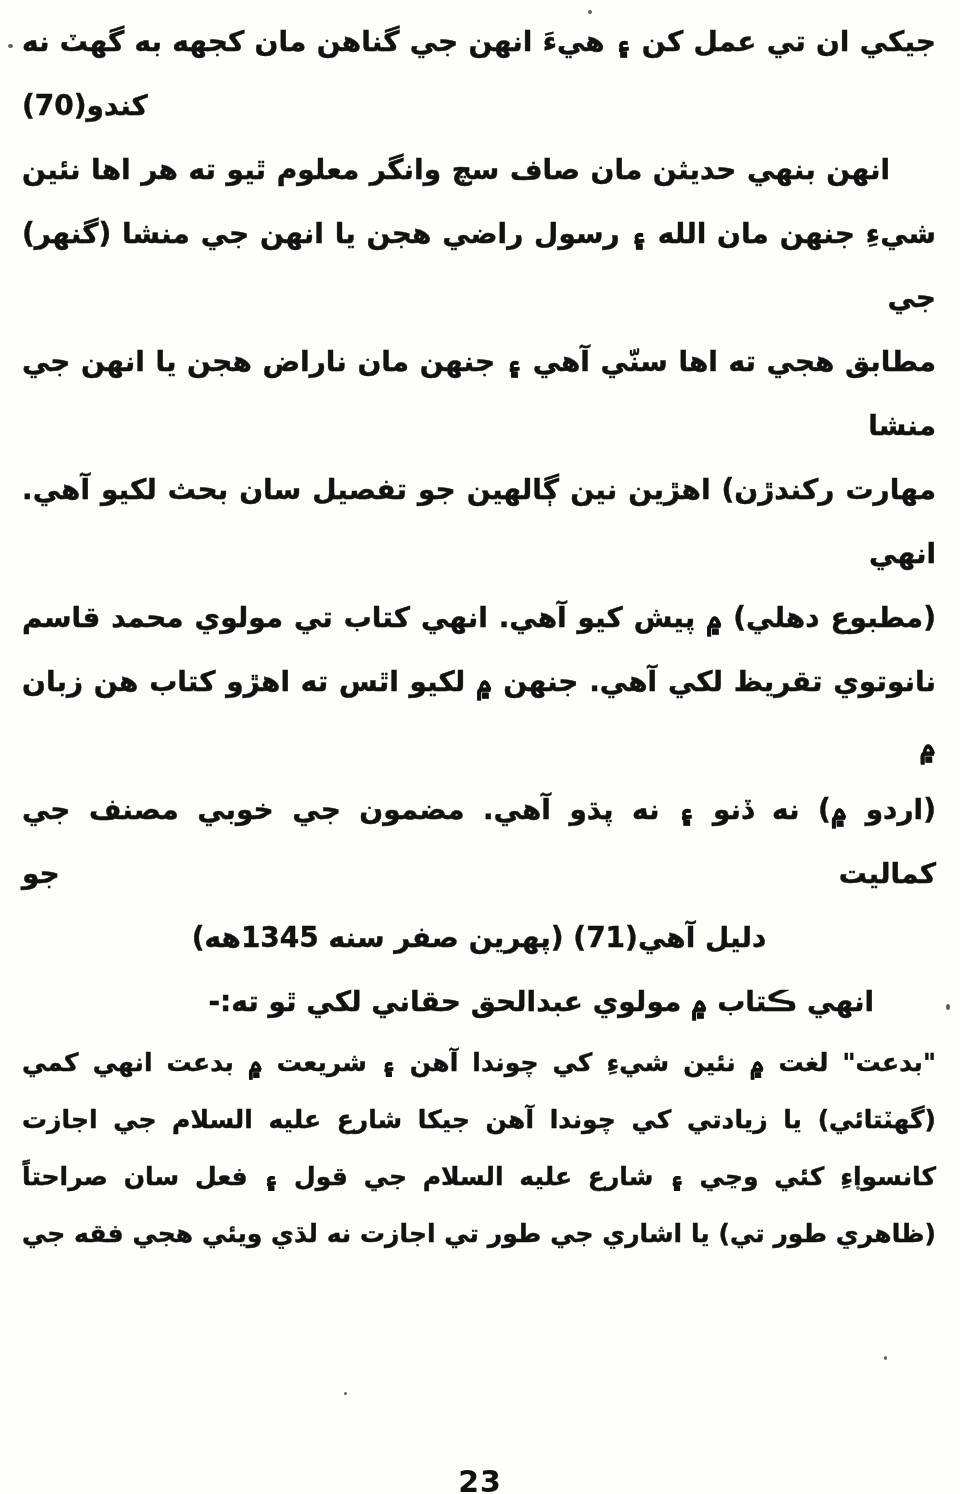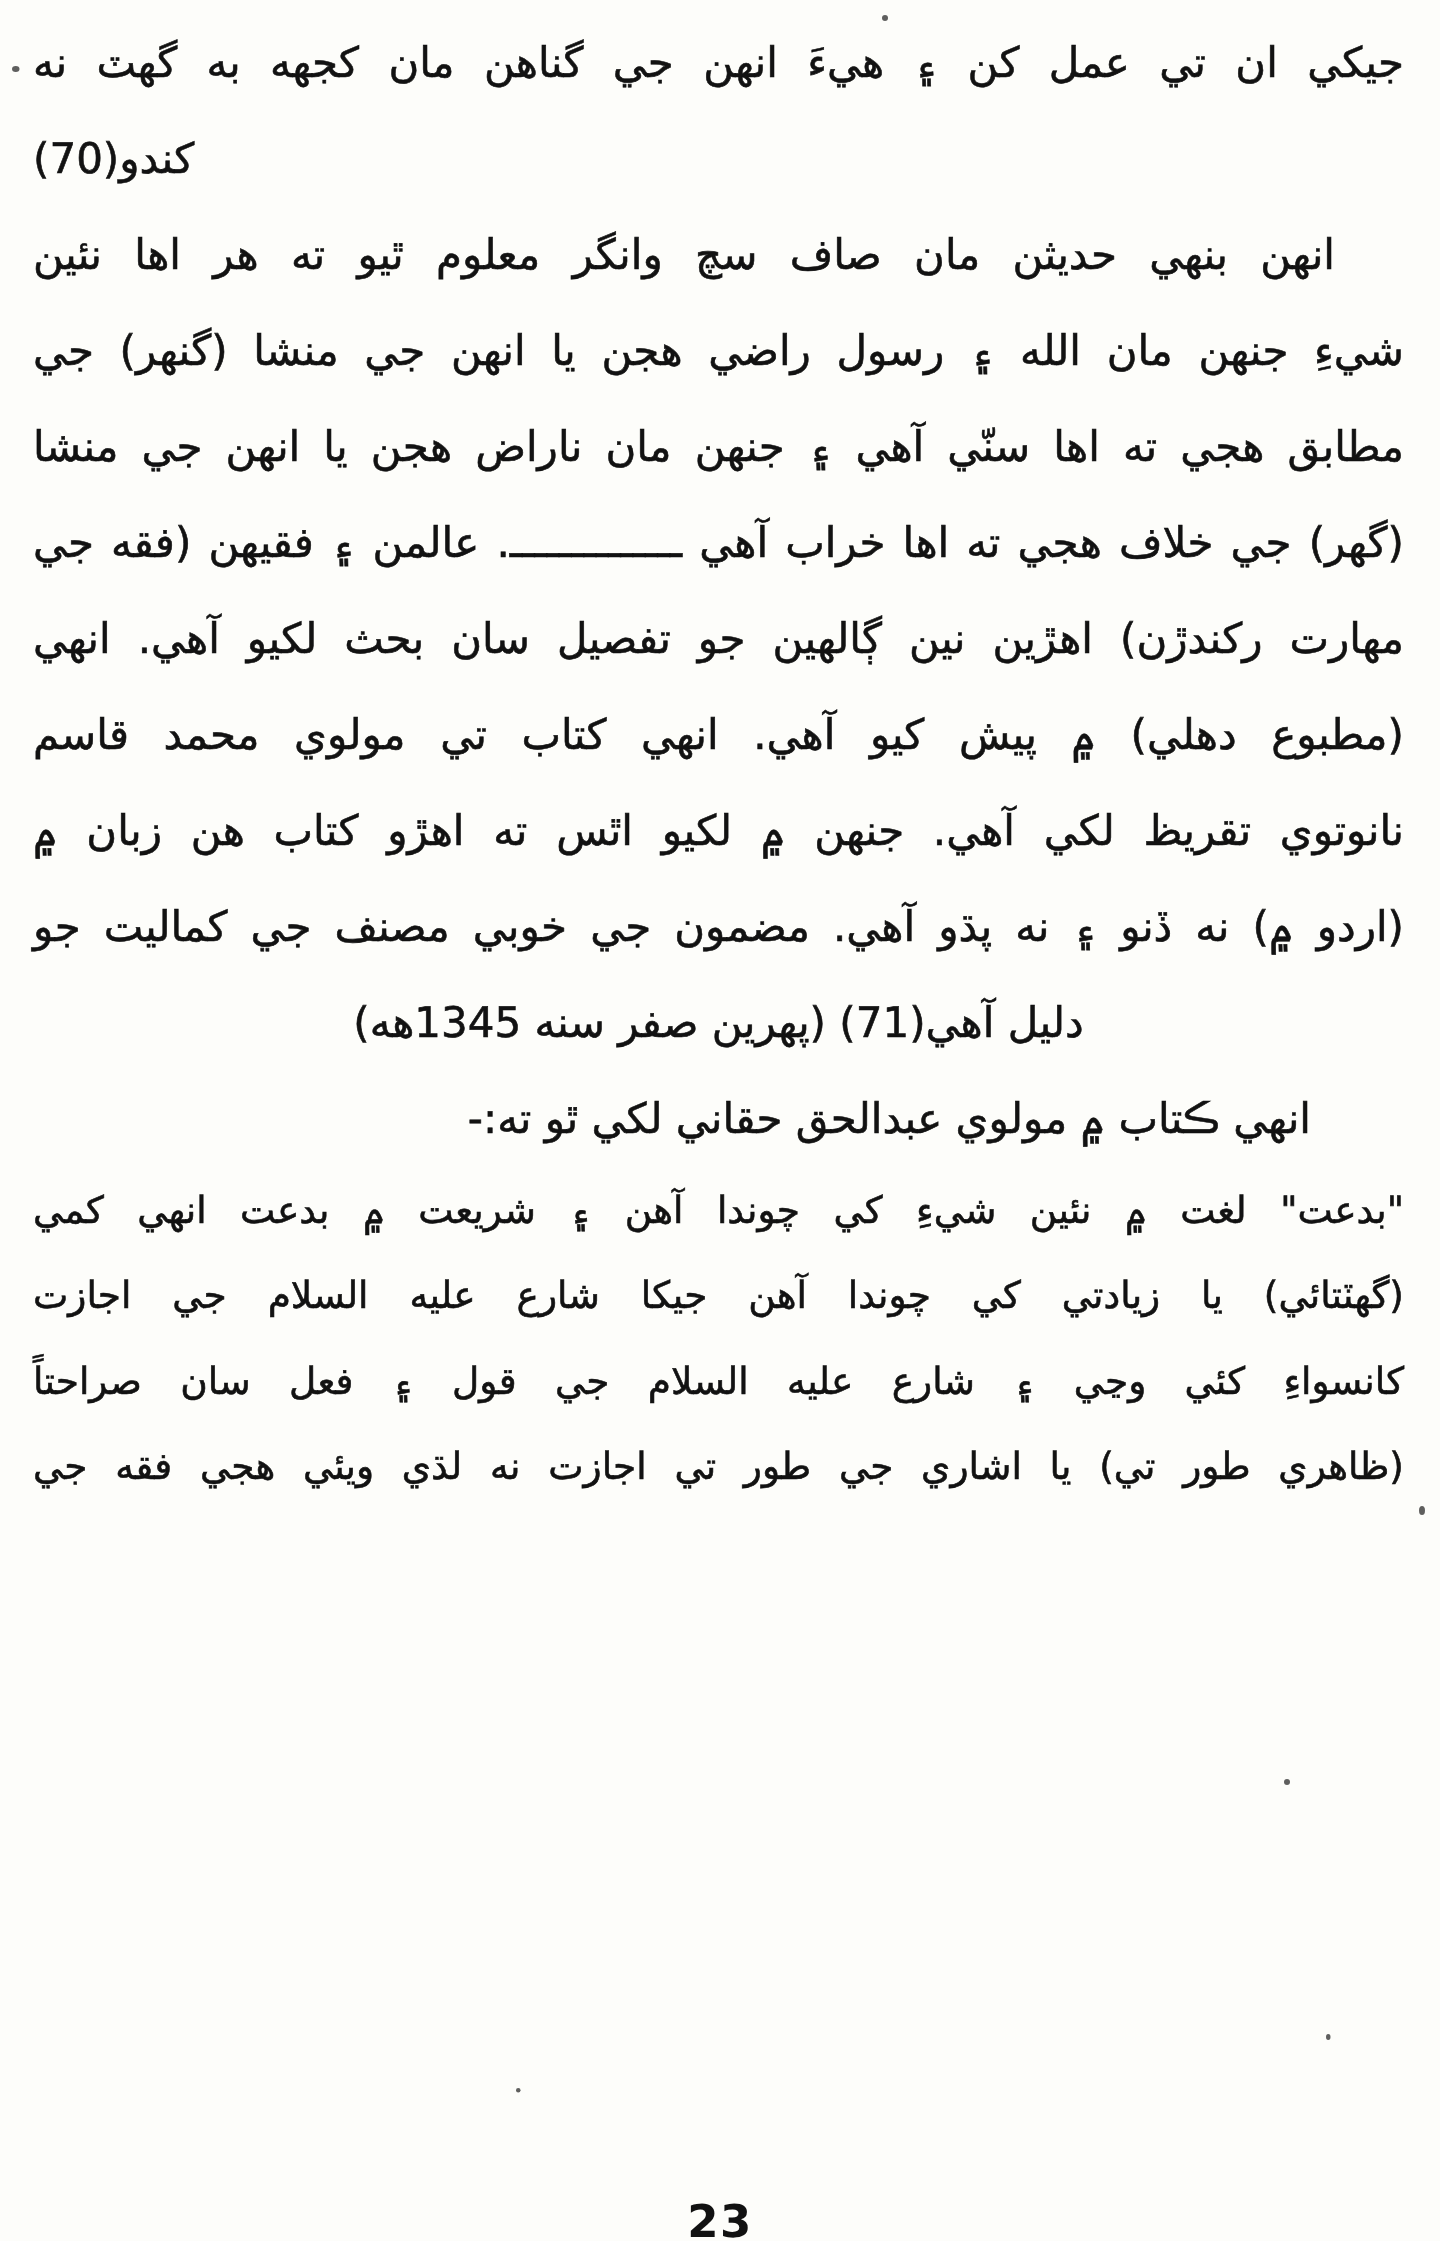--- a/index.html
+++ b/index.html
@@ -21,21 +21,21 @@
     position: absolute;
     top: 10px;
     right: 24px;
     left: 22px;
     direction: rtl;
   }
   .para { margin: 0; }
   .line {
     direction: rtl;
     unicode-bidi: plaintext;
-    font-weight: normal;
+    font-weight: bold;
     font-size: 28px;
     line-height: 64px;
     text-align: justify;
     text-align-last: justify;
     white-space: normal;
     letter-spacing: 0px;
     -webkit-text-stroke: 0.4px #121212;
   }
   
   .line.flush-left {
@@ -84,21 +84,20 @@
 
     <div class="para">
       <div class="line">جيكي ان تي عمل كن ۽ هيءَ انهن جي گناهن مان كجهه به گهٽ نه</div>
       <div class="line flush-left">كندو(70)</div>
     </div>
 
     <div class="para">
       <div class="line lead-indent">انهن بنهي حديثن مان صاف سچ وانگر معلوم ٿيو ته هر اها نئين</div>
       <div class="line">شيءِ جنهن مان الله ۽ رسول راضي هجن يا انهن جي منشا (گنهر) جي</div>
       <div class="line">مطابق هجي ته اها سنّي آهي ۽ جنهن مان ناراض هجن يا انهن جي منشا</div>
-      <div class="line">(گهر) جي خلاف هجي ته اها خراب آهي ــــــــــــــ. عالمن ۽ فقيهن (فقه جي</div>
       <div class="line">مهارت ركندڙن) اهڙين نين ڳالهين جو تفصيل سان بحث لكيو آهي. انهي</div>
       <div class="line">(مطبوع دهلي) ۾ پيش كيو آهي. انهي كتاب تي مولوي محمد قاسم</div>
       <div class="line">نانوتوي تقريظ لكي آهي. جنهن ۾ لكيو اٿس ته اهڙو كتاب هن زبان ۾</div>
       <div class="line">(اردو ۾) نه ڏنو ۽ نه پڌو آهي. مضمون جي خوبي مصنف جي كماليت جو</div>
       <div class="line center-line">دليل آهي(71) (پهرين صفر سنه 1345هه)</div>
     </div>
 
     <div class="para">
       <div class="line intro-line">انهي ڪتاب ۾ مولوي عبدالحق حقاني لكي ٿو ته:-</div>
     </div>

